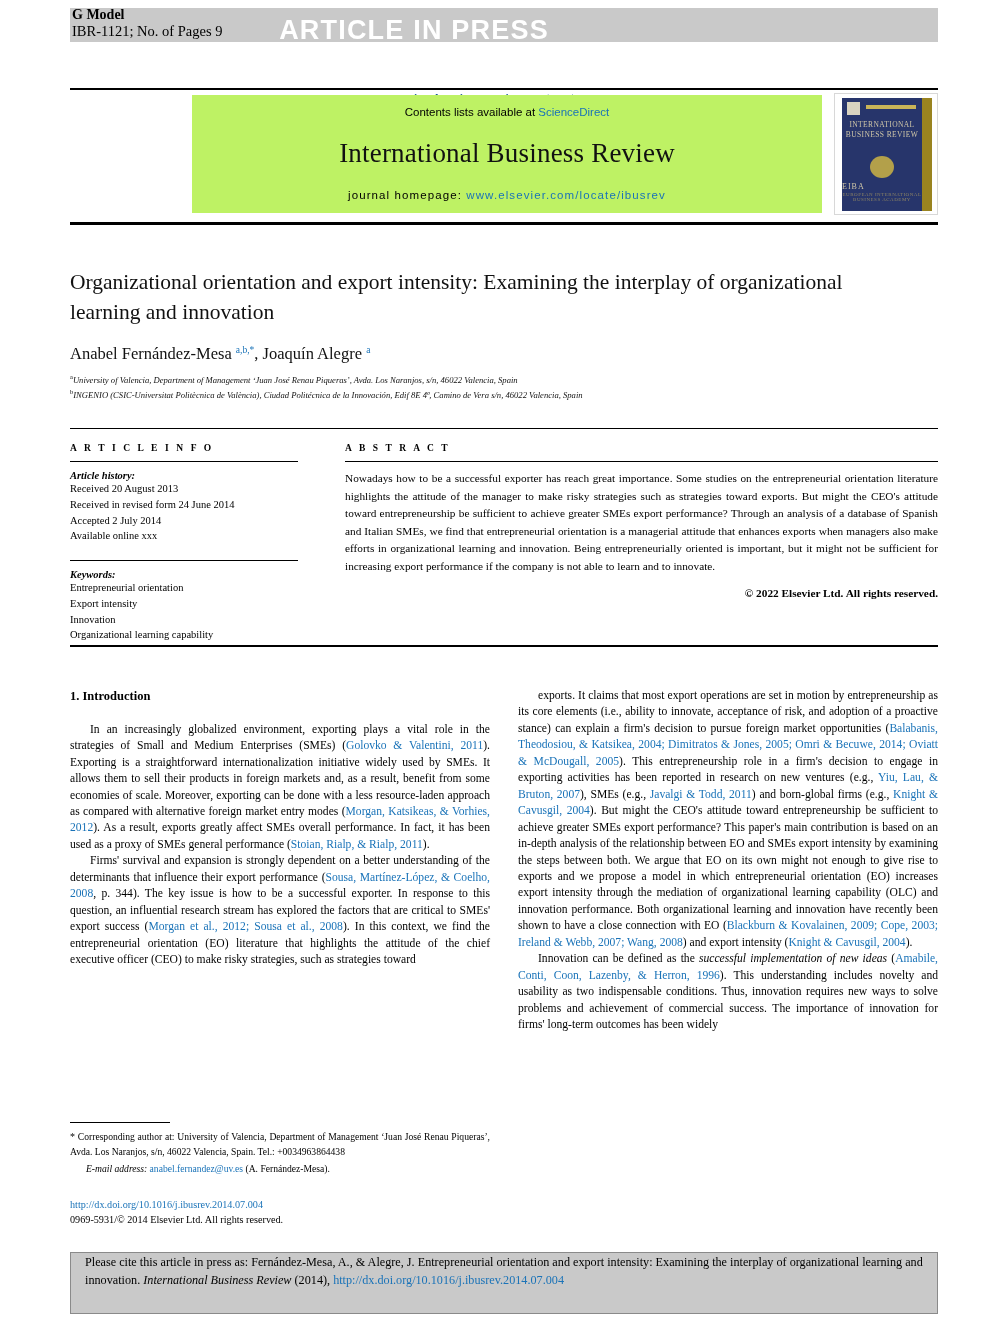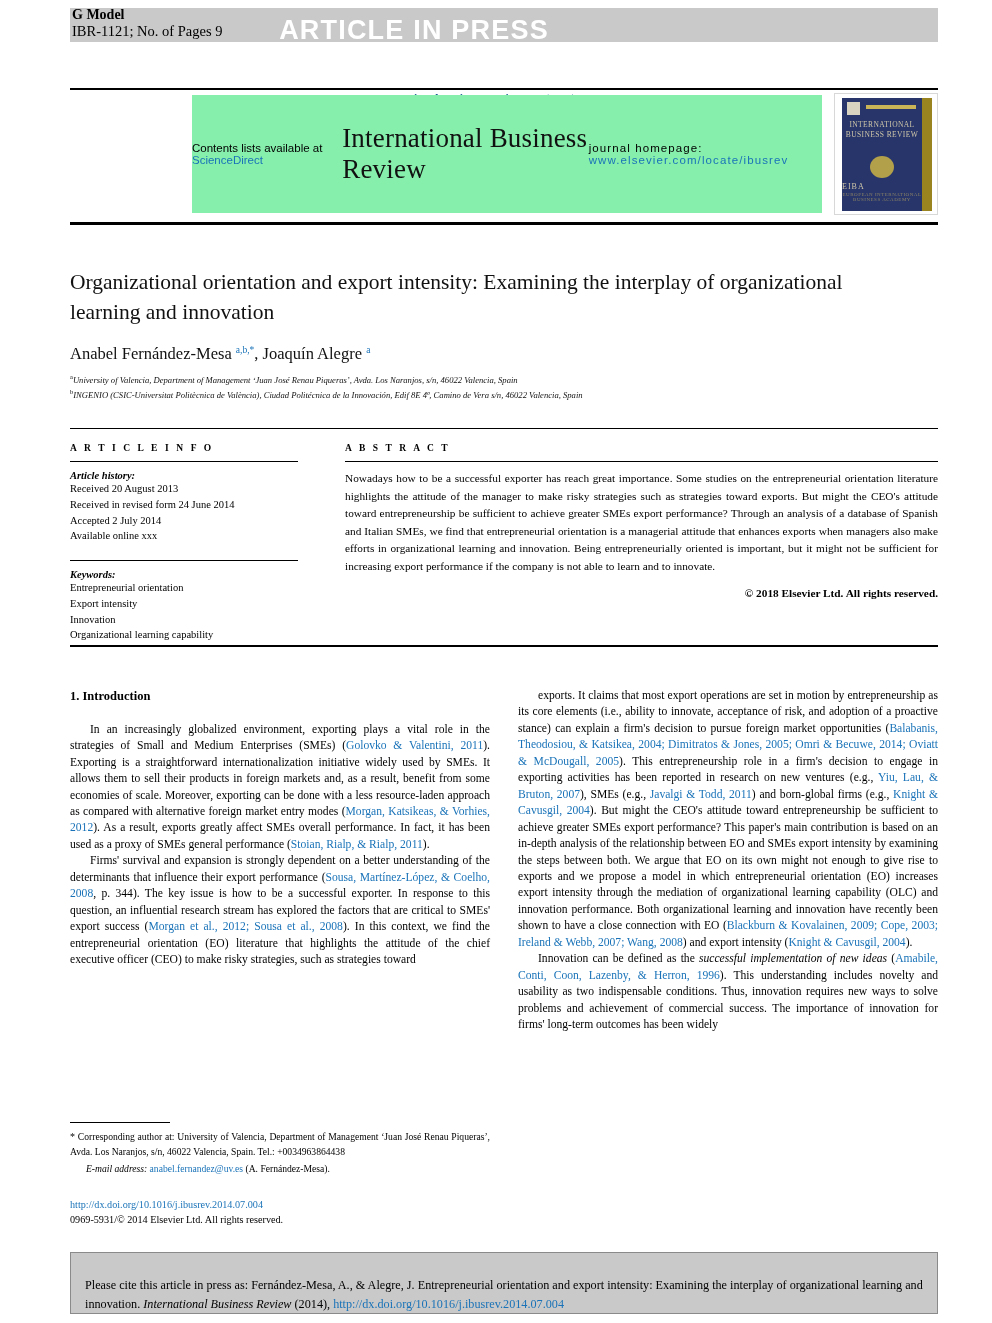--- a/index.html
+++ b/index.html
@@ -57,22 +57,22 @@
   }
   .elsevier-word {
     position: absolute; left: 0; bottom: 1px; width: 118px; text-align: center;
     font-family: "Liberation Serif", serif;
     font-size: 20px; letter-spacing: 0.5px; color: #e87722;
   }
   .tree-svg { position:absolute; left: 6px; top: 0px; }
 
   .mast-center {
     position: absolute; left: 122px; top: 3px; width: 630px; height: 118px;
-    background: #86efac;
-    display: flex; align-items: center; justify-content: space-between;
+    background: #bef264;
+    display: flex; flex-direction: column; align-items: center; justify-content: space-between;
     padding: 11px 0 12px 0;
   }
   .contents-line {
     font-family: "Liberation Sans", sans-serif; font-size: 11.5px; color: #000;
   }
   .contents-line .sd { color: #1a73b8; }
   .journal-name {
     font-family: "Liberation Serif", serif; font-size: 27px; color: #111;
     letter-spacing: 0.2px;
   }
@@ -198,21 +198,21 @@
   .link { color: #1a73b8; }
   .issn-block {
     position: absolute; left: 70px; top: 1197px; width: 420px;
     font-size: 10.2px; line-height: 1.5;
   }
 
   
   .citebox {
     position: absolute; left: 70px; top: 1252px; width: 868px; height: 62px;
     background: #c9c9c9; border: 1px solid #8a8a8a;
-    display: flex; align-items: flex-end;
+    display: flex; align-items: flex-start;
   }
   .citebox-inner {
     padding: 0 14px; font-size: 12.2px; line-height: 1.5; color: #000;
   }
   .citebox-inner i { font-style: italic; }
 </style>
 </head>
 <body>
 
 <div class="page">
@@ -282,21 +282,21 @@
         <div class="kw-line">Export intensity</div>
         <div class="kw-line">Innovation</div>
         <div class="kw-line">Organizational learning capability</div>
       </div>
   </div>
 
   <div class="col-abs">
     <div class="sec-label">A B S T R A C T</div>
     <div class="thin-rule w-abs"></div>
     <div class="abs-text">Nowadays how to be a successful exporter has reach great importance. Some studies on the entrepreneurial orientation literature highlights the attitude of the manager to make risky strategies such as strategies toward exports. But might the CEO's attitude toward entrepreneurship be sufficient to achieve greater SMEs export performance? Through an analysis of a database of Spanish and Italian SMEs, we find that entrepreneurial orientation is a managerial attitude that enhances exports when managers also make efforts in organizational learning and innovation. Being entrepreneurially oriented is important, but it might not be sufficient for increasing export performance if the company is not able to learn and to innovate.</div>
-    <div class="abs-copy">© 2018 Elsevier Ltd. All rights reserved.</div>
+    <div class="abs-copy">© 2022 Elsevier Ltd. All rights reserved.</div>
   </div>
 
   <div class="rule-info-bot"></div>
 
   <div class="body-col left">
     <div class="h-sec">1. Introduction</div>
     <div id="left-paras">
         <p>In an increasingly globalized environment, exporting plays a vital role in the strategies of Small and Medium Enterprises (SMEs) (<span class="cite">Golovko &amp; Valentini, 2011</span>). Exporting is a straightforward internationalization initiative widely used by SMEs. It allows them to sell their products in foreign markets and, as a result, benefit from some economies of scale. Moreover, exporting can be done with a less resource-laden approach as compared with alternative foreign market entry modes (<span class="cite">Morgan, Katsikeas, &amp; Vorhies, 2012</span>). As a result, exports greatly affect SMEs overall performance. In fact, it has been used as a proxy of SMEs general performance (<span class="cite">Stoian, Rialp, &amp; Rialp, 2011</span>).</p>
         <p>Firms' survival and expansion is strongly dependent on a better understanding of the determinants that influence their export performance (<span class="cite">Sousa, Martínez-López, &amp; Coelho, 2008</span>, p. 344). The key issue is how to be a successful exporter. In response to this question, an influential research stream has explored the factors that are critical to SMEs' export success (<span class="cite">Morgan et al., 2012; Sousa et al., 2008</span>). In this context, we find the entrepreneurial orientation (EO) literature that highlights the attitude of the chief executive officer (CEO) to make risky strategies, such as strategies toward</p>
       </div>

